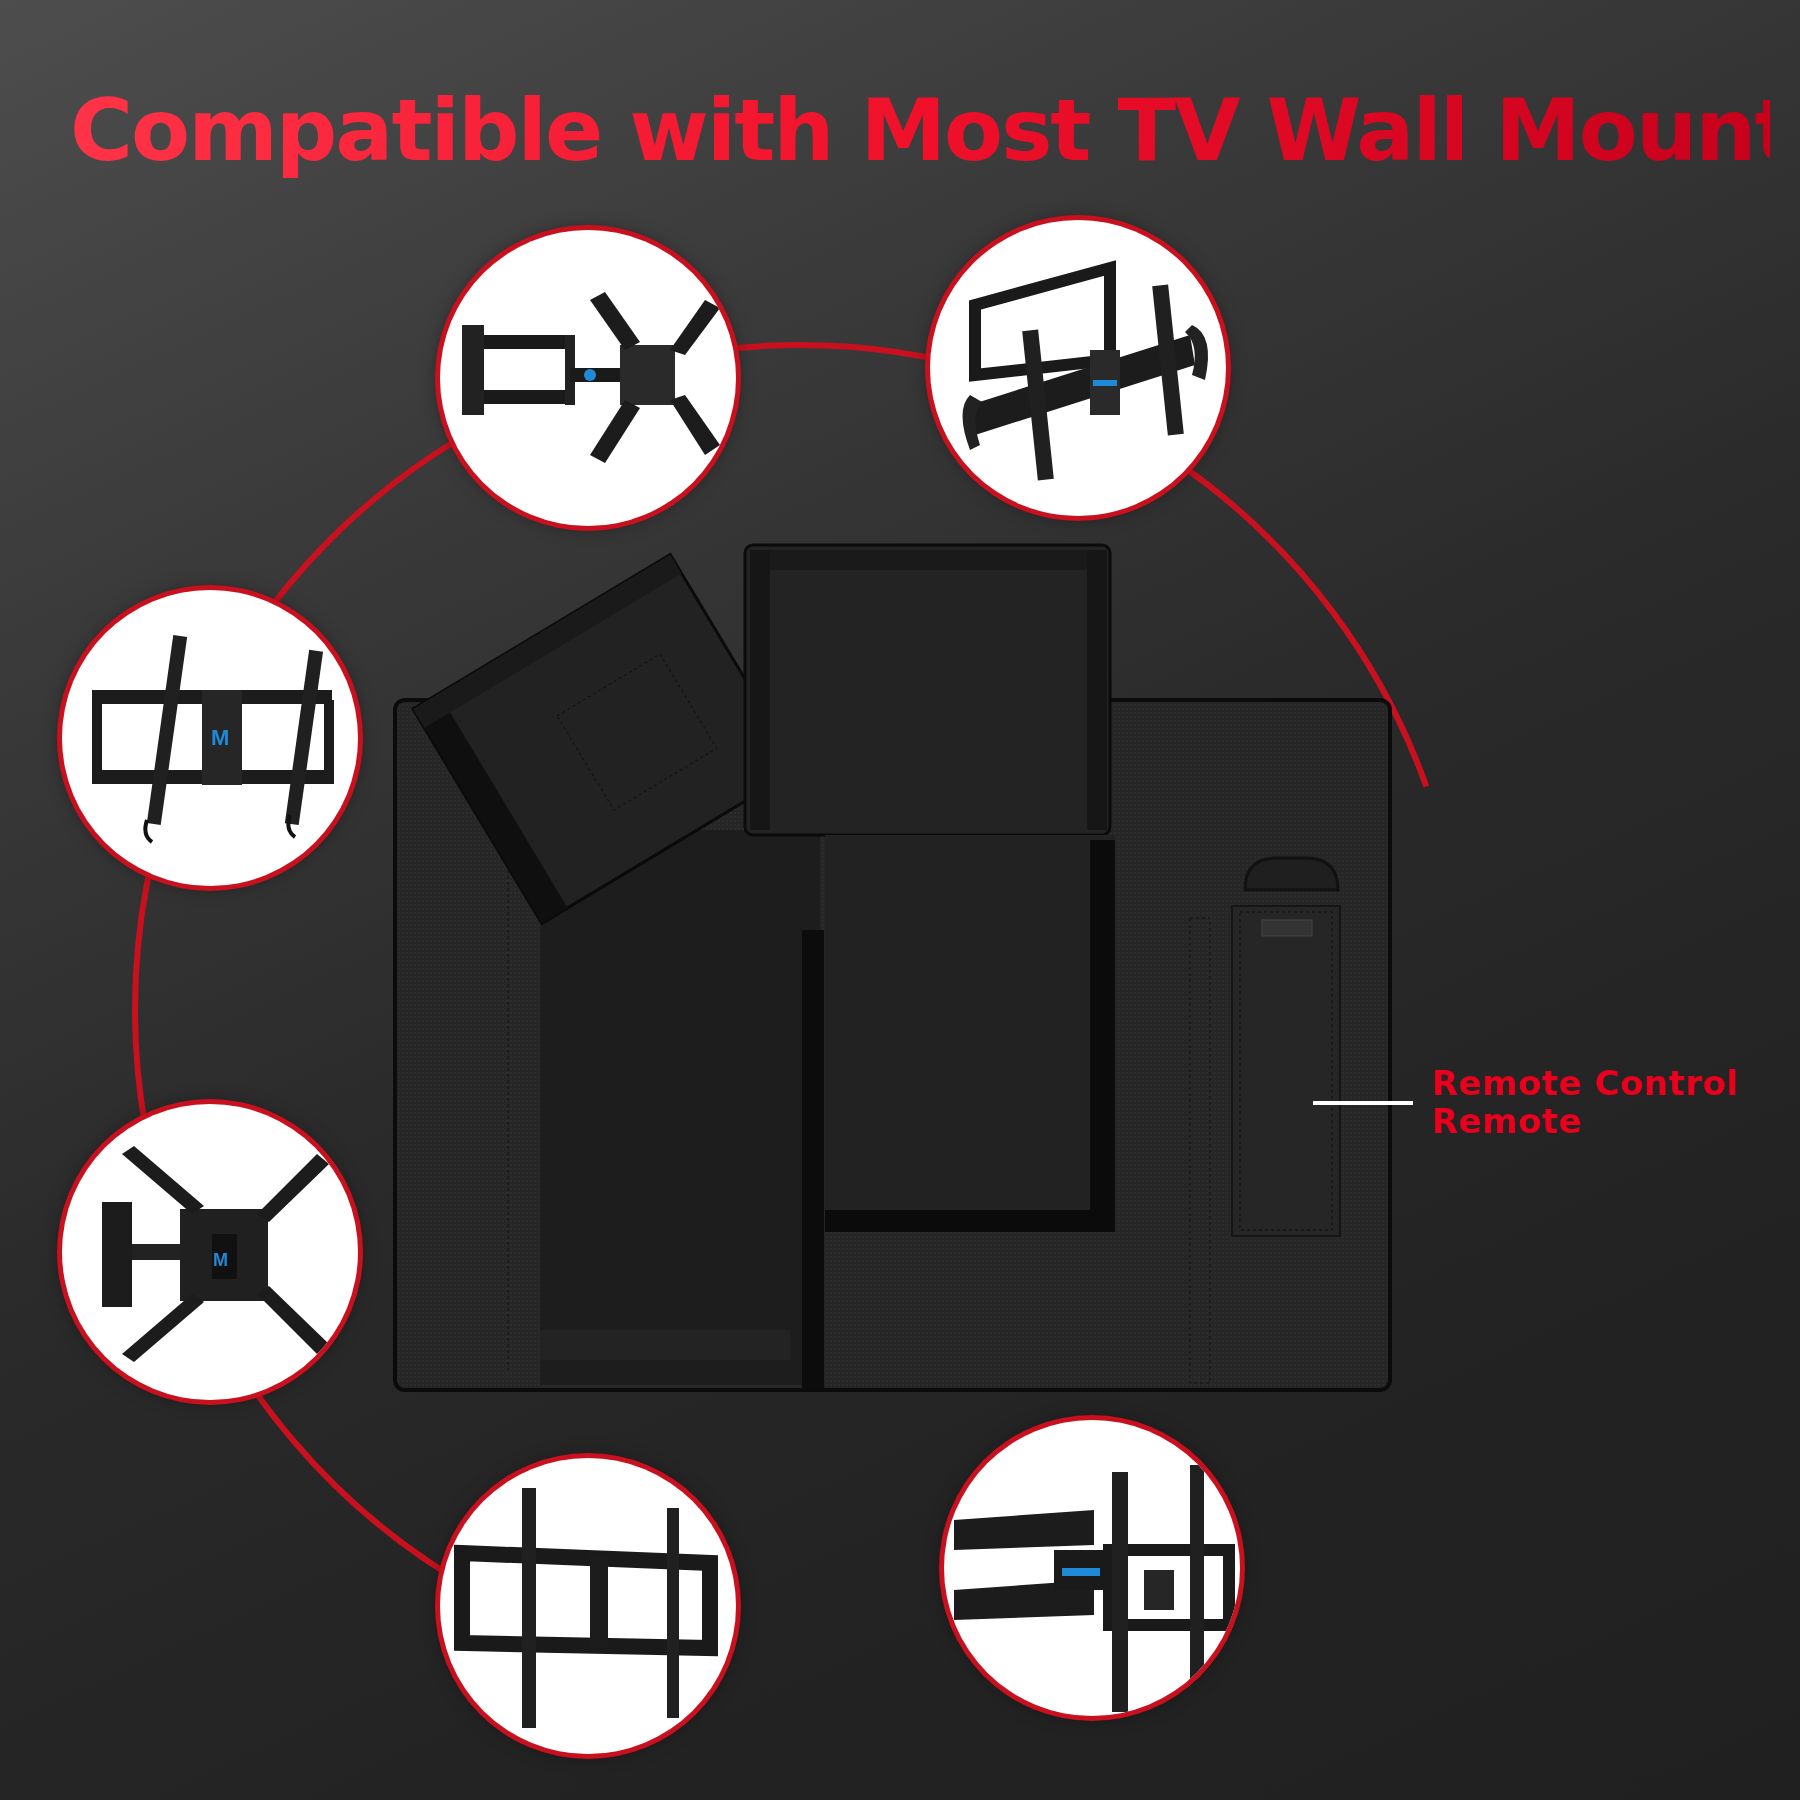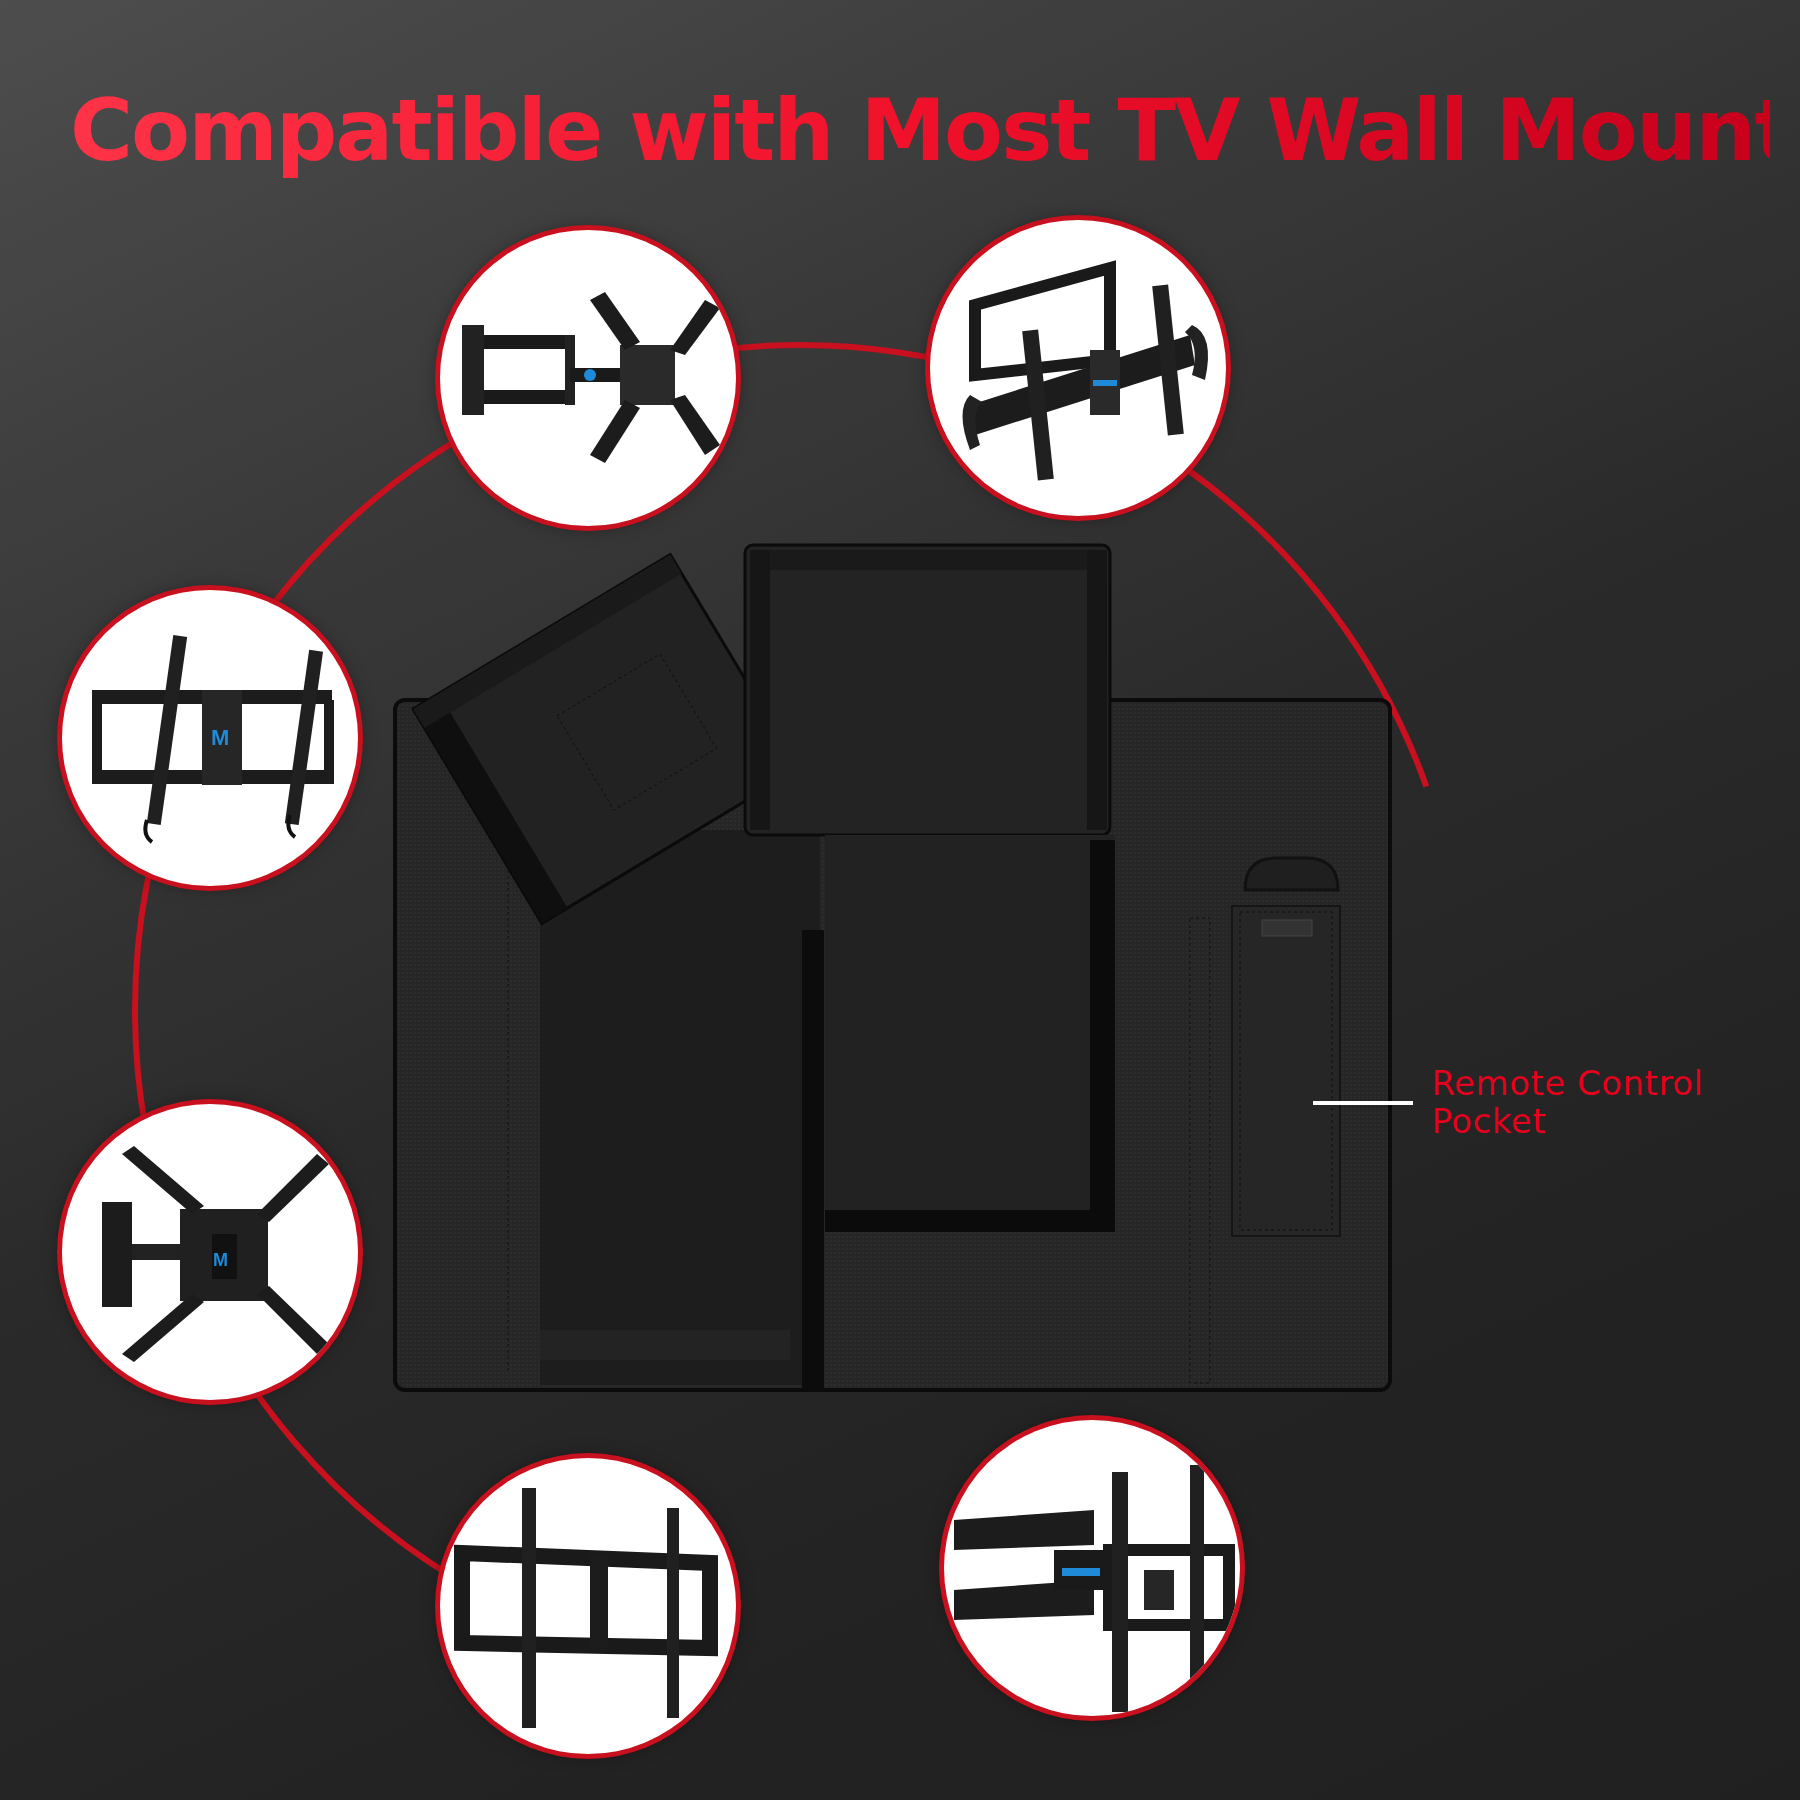--- a/index.html
+++ b/index.html
@@ -9,21 +9,21 @@
   .title{position:absolute;left:70px;top:80px;width:1700px;font-size:86px;font-weight:bold;
     letter-spacing:-2px;white-space:nowrap;line-height:100px;
     background:linear-gradient(90deg,#ff3347 0%,#f0102a 50%,#c8001c 100%);
     -webkit-background-clip:text;background-clip:text;color:transparent;}
   svg.ring{position:absolute;left:0;top:0;}
   .mount{position:absolute;width:296px;height:296px;border-radius:50%;background:#fff;
     box-shadow:0 0 0 5px #c8101e, 0 0 18px rgba(0,0,0,.5);overflow:hidden;}
   .mount svg{position:absolute;left:0;top:0;}
   .cover{position:absolute;left:390px;top:540px;width:1010px;height:860px;}
   .callout-line{position:absolute;left:1313px;top:1101px;width:100px;height:4px;background:#fff;}
-  .callout-text{position:absolute;left:1432px;top:1064px;font-size:34px;font-weight:normal;
+  .callout-text{position:absolute;left:1432px;top:1064px;font-size:34px;font-weight:bold;
     color:#e8001d;line-height:38px;letter-spacing:0.5px;}
   .callout-text span{display:block;}
 </style>
 </head>
 <body>
 
 <div class="title">Compatible with Most TV Wall Mounts</div>
 
 <svg class="ring" width="1800" height="1800">
   <circle cx="800" cy="1010" r="665" fill="none" stroke="#c8101e" stroke-width="6" stroke-dasharray="2800 1380" stroke-dashoffset="-1150"></circle>
@@ -146,14 +146,14 @@
     <rect x="842" y="366" width="108" height="330" fill="#262626" stroke="#151515" stroke-width="2"></rect>
     <rect x="850" y="372" width="92" height="318" fill="none" stroke="#0f0f0f" stroke-dasharray="3 3"></rect>
     <rect x="872" y="380" width="50" height="16" fill="#333" stroke="#444"></rect>
     <rect x="800" y="378" width="20" height="465" fill="none" stroke="#111" stroke-dasharray="3 3"></rect>
   </g>
 </svg>
 
 <div class="callout-line"></div>
 <div class="callout-text">
   <span>Remote Control</span>
-  <span>Pocket</span>
+  <span>Remote</span>
 </div>
 
 </body></html>

